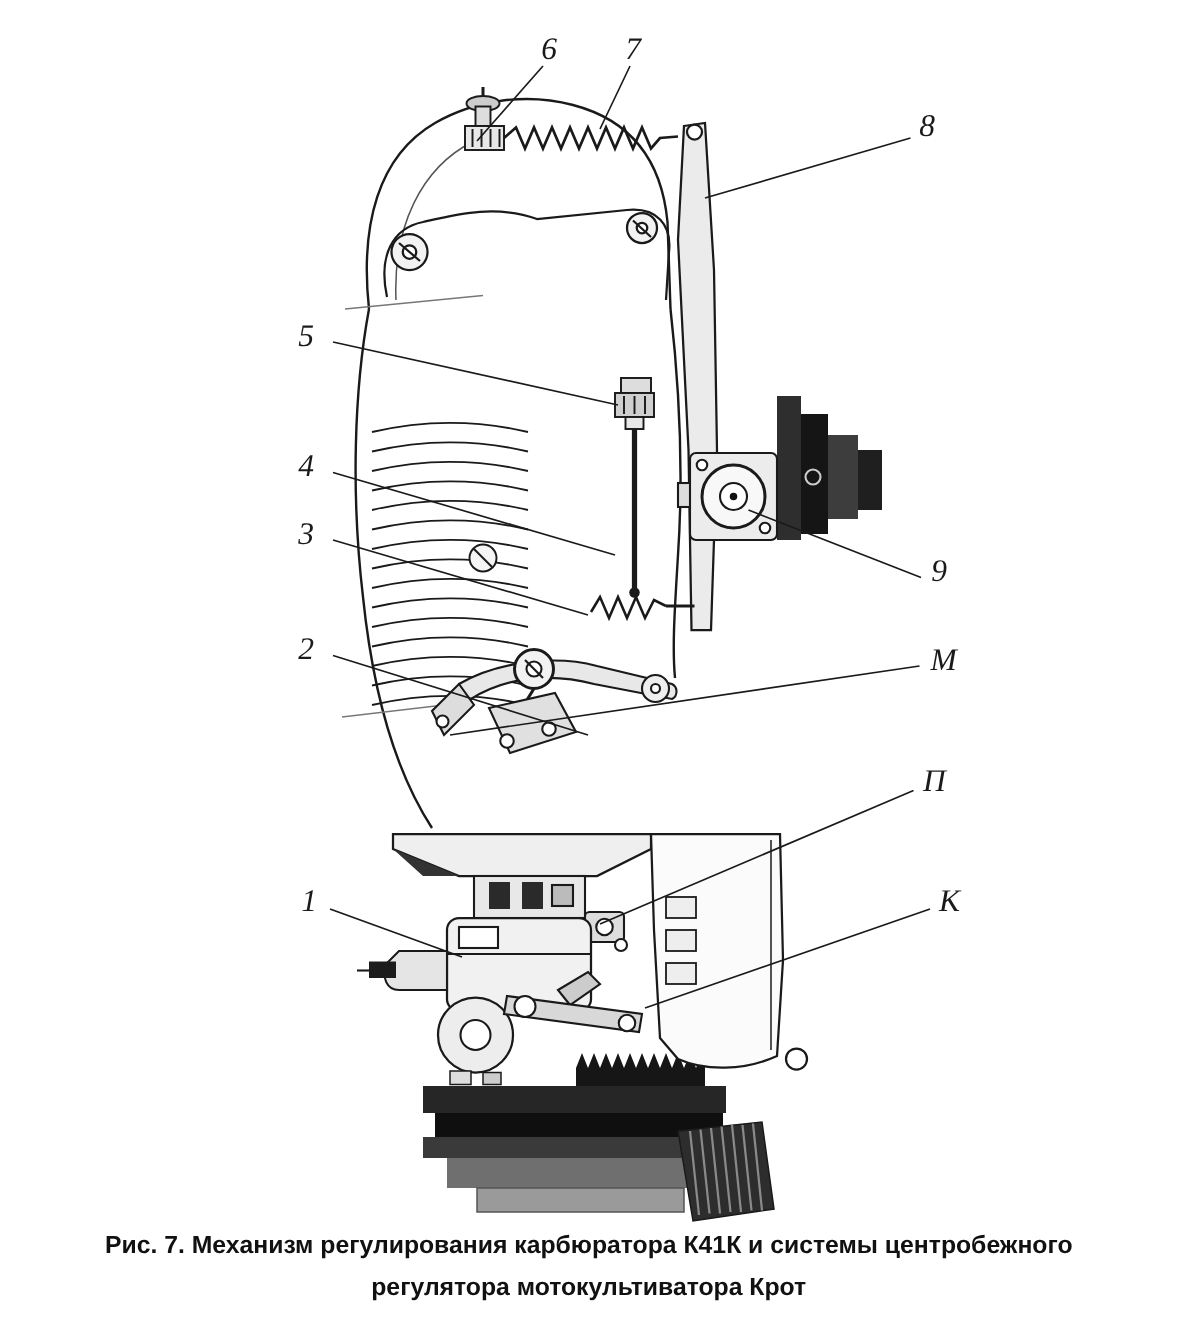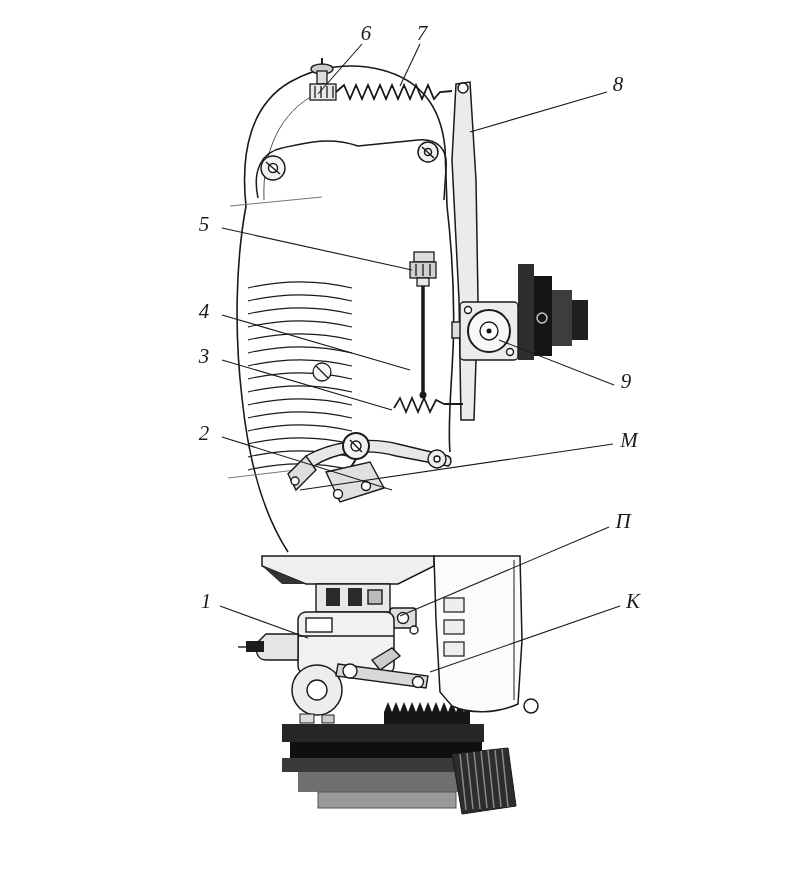--- a/index.html
+++ b/index.html
@@ -238,14 +238,16 @@
     <span class="callout" style="left:204px;top:356px">3</span>
     <span class="callout" style="left:204px;top:433px">2</span>
     <span class="callout" style="left:626px;top:381px">9</span>
     <span class="callout" style="left:629px;top:440px">М</span>
     <span class="callout" style="left:623px;top:521px">П</span>
     <span class="callout" style="left:633px;top:601px">К</span>
     <span class="callout" style="left:206px;top:601px">1</span>
   </figure>
 
   <div class="caption">
+    <div>Рис. 7. Механизм регулирования карбюратора К41К и системы центробежного</div>
+    <div>регулятора мотокультиватора Крот</div>
   </div>
 </div>
 
 </body></html>

